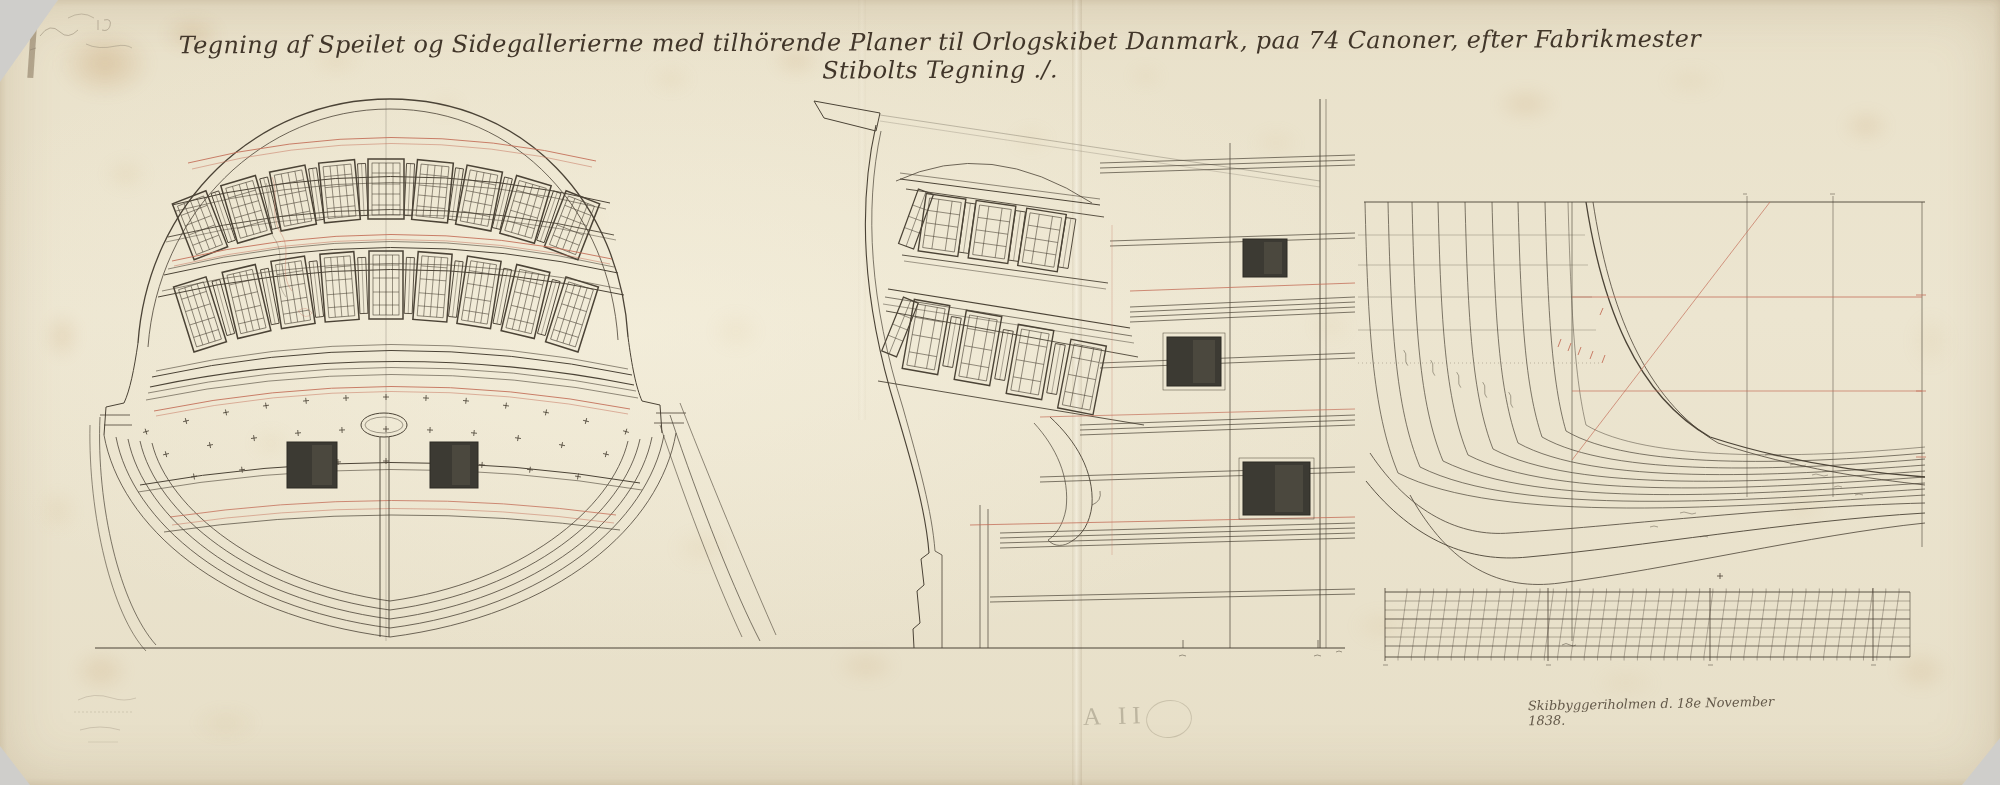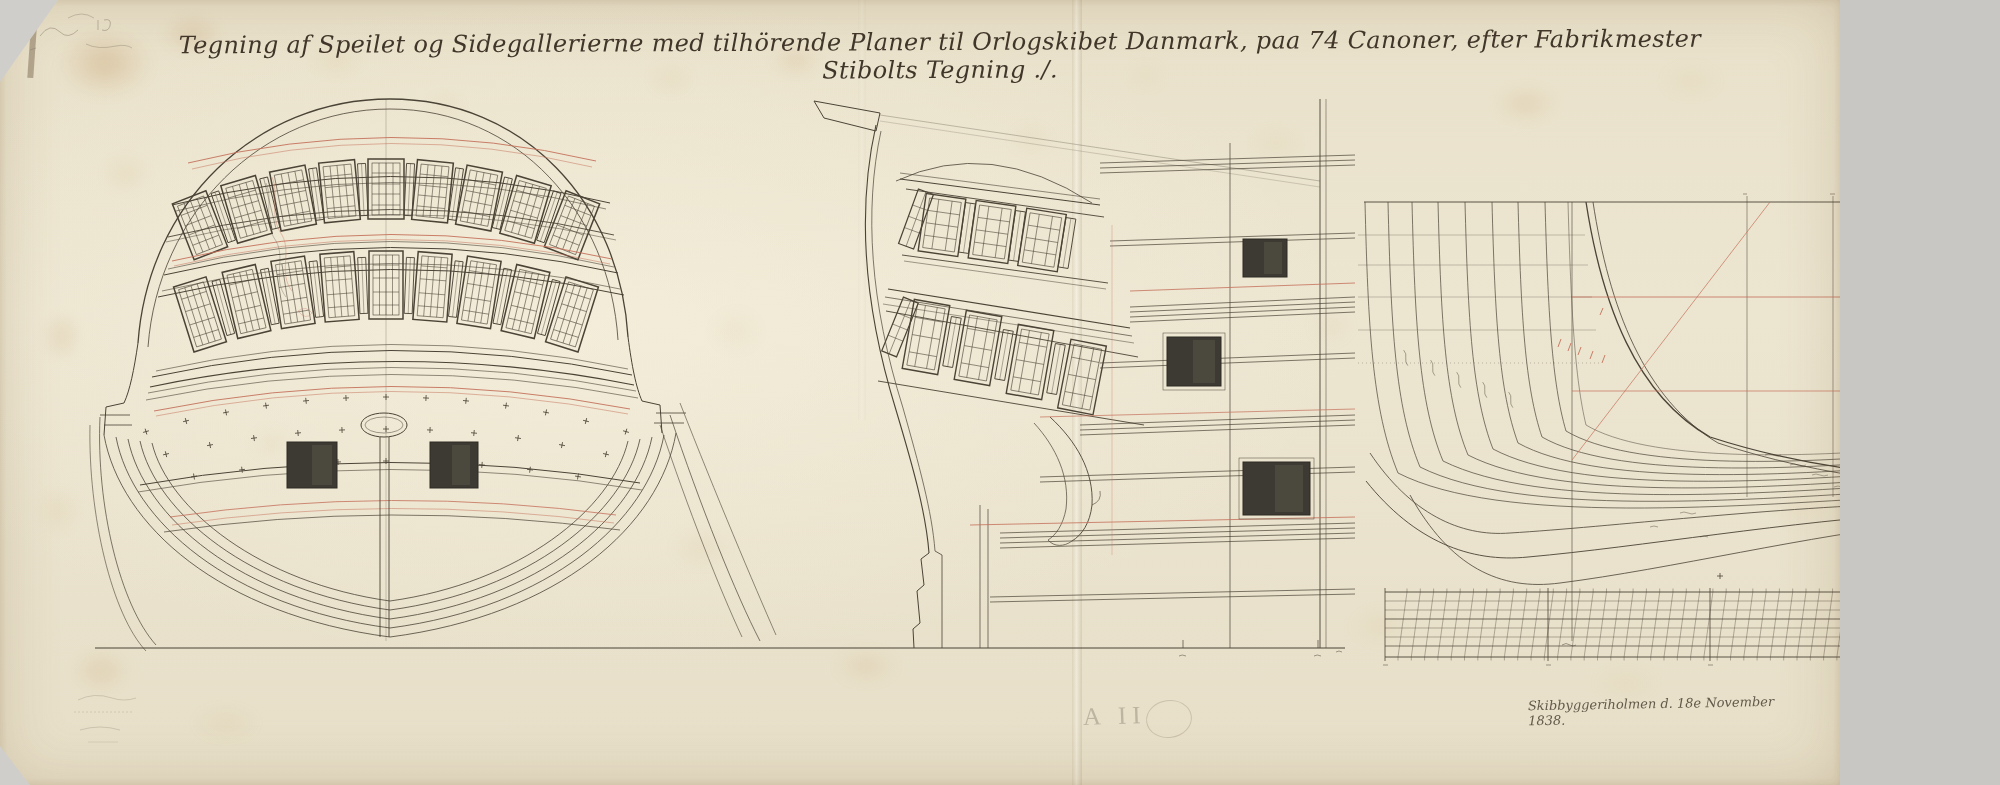--- a/index.html
+++ b/index.html
@@ -1,16 +1,16 @@
 <!DOCTYPE html>
 <html><head>
 <meta charset="utf-8">
 <style>
   html,body{margin:0;padding:0;background:#c8c7c3;}
-  .scene{position:relative;width:1840px;height:785px;overflow:hidden;
+  .scene{position:relative;width:2000px;height:785px;overflow:hidden;
          font-family:"DejaVu Serif", serif;background:#cfcecb;}
   .paper{position:absolute;inset:0;
     background:
       radial-gradient(1300px 560px at 32% 42%, rgba(248,243,225,.55) 0%, rgba(0,0,0,0) 60%),
       linear-gradient(180deg,#e9e1ca 0%,#ece5d0 40%,#e7dfc8 100%);
     clip-path:polygon(58px 0, 2000px 0, 2000px 738px, 1962px 785px, 30px 785px, 0 746px, 0 82px);}
   .paper::after{content:"";position:absolute;inset:0;pointer-events:none;
     box-shadow:inset 0 0 60px rgba(130,100,60,.22), inset 0 0 8px rgba(110,85,50,.18);}
   .fox{position:absolute;border-radius:50%;filter:blur(7px);}
   .fa{background:radial-gradient(closest-side, rgba(186,138,78,.55), rgba(186,138,78,0) 72%);}

